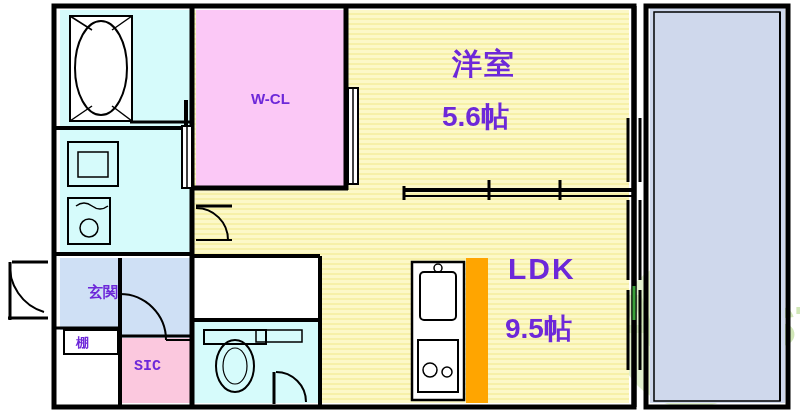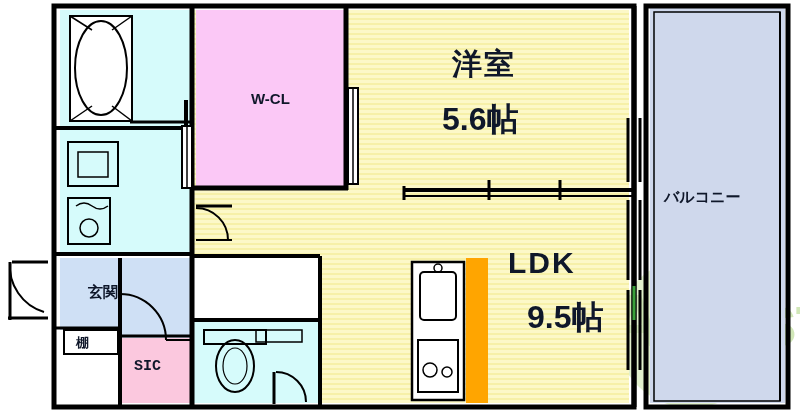--- a/index.html
+++ b/index.html
@@ -1,24 +1,24 @@
 <!DOCTYPE html>
 <html><head>
 <meta charset="utf-8">
 <style>
   html,body{margin:0;padding:0;background:#ffffff;}
   body{width:800px;height:413px;overflow:hidden;font-family:"Liberation Sans",sans-serif;}
   #plan{position:relative;width:800px;height:413px;background:#ffffff;}
   
   .fill{position:absolute;}
-  .label{position:absolute;color:#0f172a;font-weight:bold;white-space:nowrap;}
+  .label{position:absolute;color:#6d28d9;font-weight:bold;white-space:nowrap;}
   .lbl-sm{font-size:13px;}
   .lbl-md{font-size:15px;}
   .big{font-size:30px;letter-spacing:2px;}
-  .big2{font-size:32px;}
+  .big2{font-size:28px;}
   .wm{position:absolute;color:#cfe6b5;font-weight:bold;font-size:74px;letter-spacing:-2px;opacity:.95;}
   .wmcircle{position:absolute;border-radius:50%;background:#dff0c8;opacity:.9;}
   .hatch-yellow{background:repeating-linear-gradient(0deg,#fcf8c8 0px,#fcf8c8 3px,#f6f0a8 3px,#f6f0a8 5px);}
   .cyan{background:#d6fbfb;}
   .pink{background:#fbc8f6;}
   .blue{background:#cfe0f5;}
   .pinkdark{background:#fbc8de;}
   .balcony{background:#cfd8ec;}
   .white{background:#ffffff;}
   svg{position:absolute;left:0;top:0;overflow:visible;}
@@ -156,22 +156,21 @@
       <circle cx="438" cy="268" r="4" stroke-width="1.5"></circle>
       <rect x="418" y="340" width="40" height="52" stroke-width="2"></rect>
       <circle cx="430" cy="370" r="7" stroke-width="1.5"></circle>
       <circle cx="447" cy="372" r="5" stroke-width="1.5"></circle>
     </g>
   </svg>
 
   <div class="label big" style="left:452px;top:44px;">洋室</div>
   <div class="label big2" style="left:442px;top:98px;">5.6帖</div>
 
-  <div class="label big" style="left:508px;top:246px;">LDK</div>
-  <div class="label big2" style="left:505px;top:296px;margin-left:22px;">9.5帖</div>
+  <div class="label big" style="left:508px;top:252px;">LDK</div>
+  <div class="label big2" style="left:505px;top:310px;">9.5帖</div>
 
   <div class="label lbl-md" style="left:251px;top:90px;">W-CL</div>
   <div class="label lbl-md" style="left:88px;top:283px;font-family:Liberation Mono, monospace;">玄関</div>
   <div class="label lbl-md" style="left:134px;top:358px;font-family:Liberation Mono, monospace;">SIC</div>
   <div class="label lbl-sm" style="left:76px;top:334px;">棚</div>
-  <div class="label lbl-md" style="left:664px;top:188px;">バルコニー</div>
 
 </div>
 
 </body></html>

